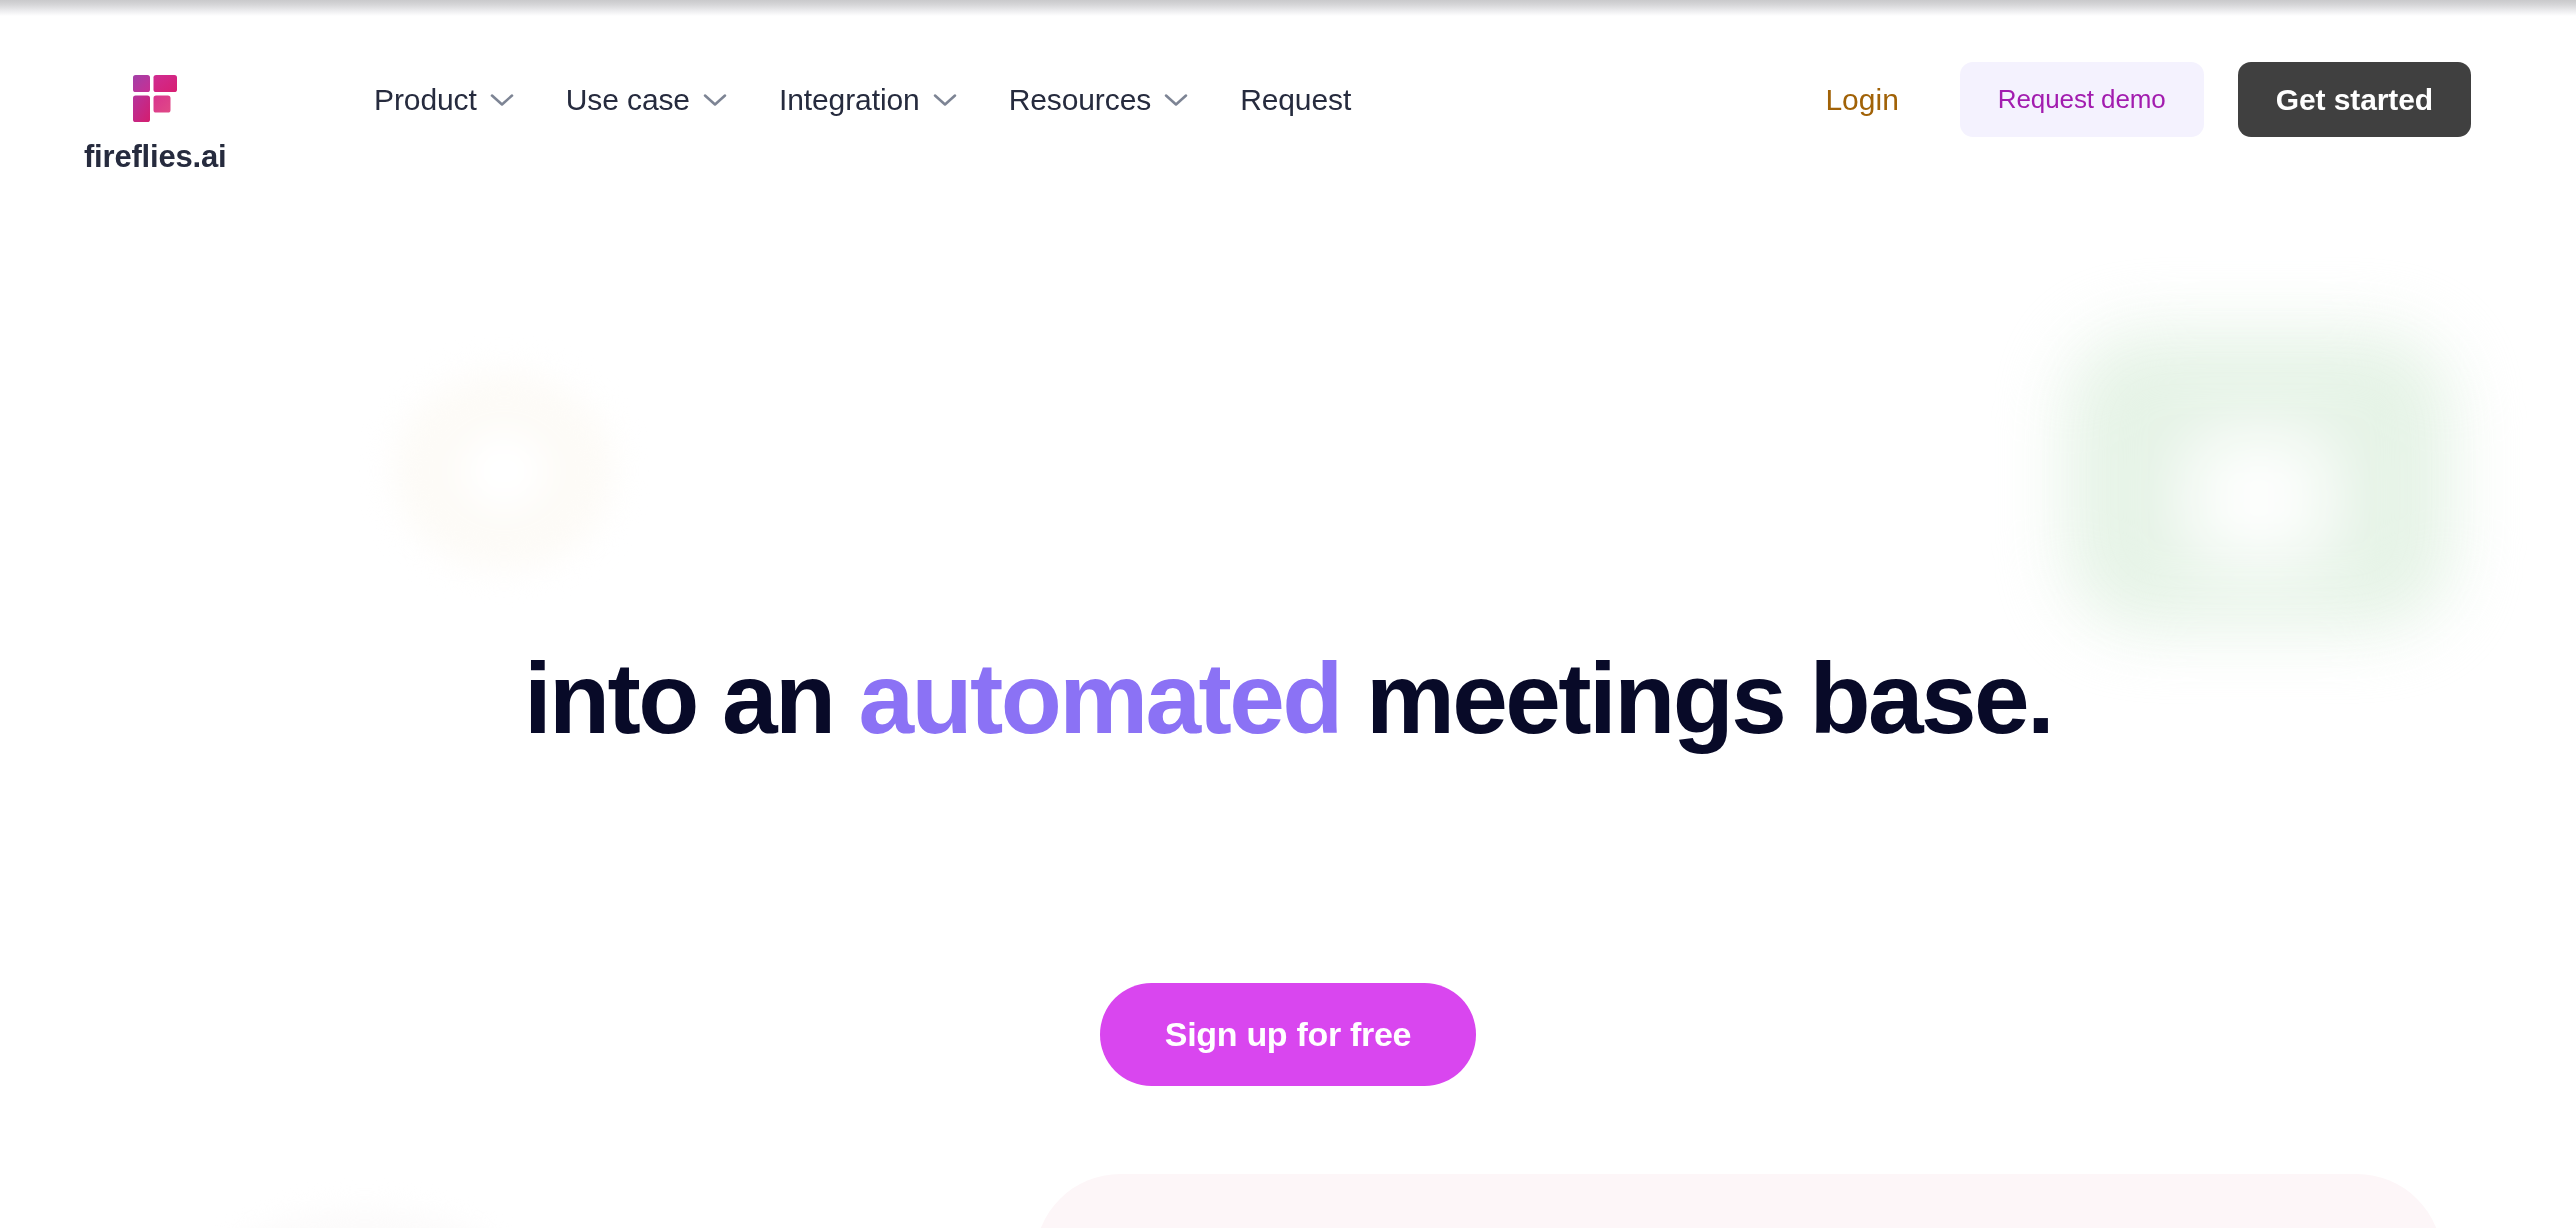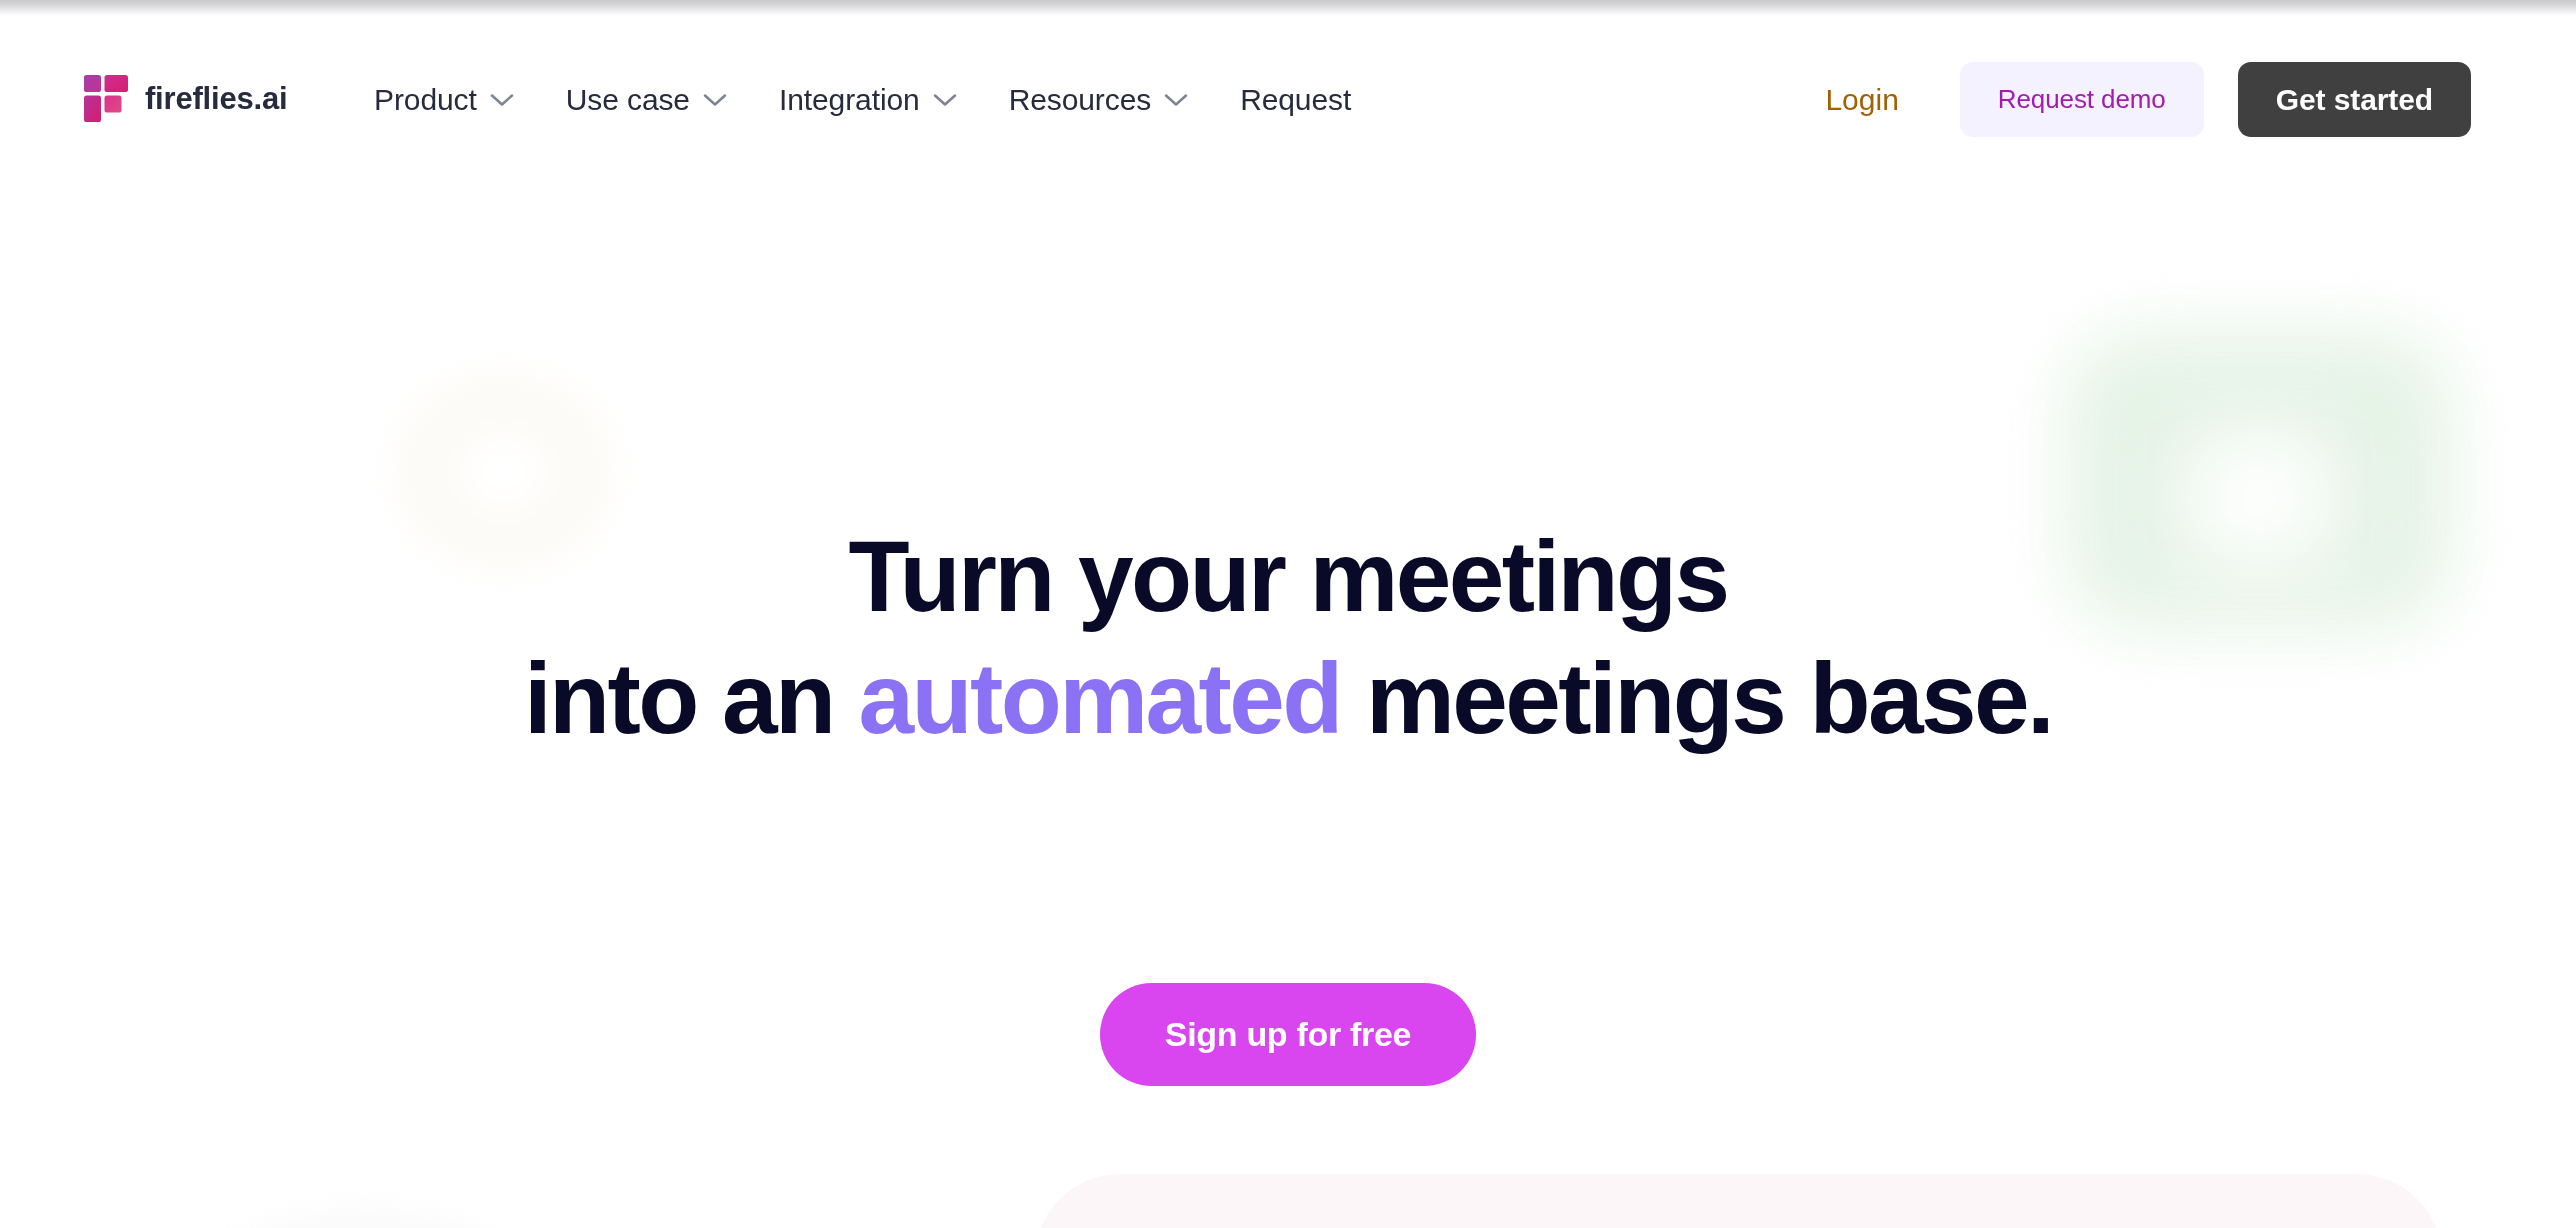--- a/index.html
+++ b/index.html
@@ -126,20 +126,21 @@
 
   .brand {
     position: absolute;
     left: 84px;
     top: 59px;
     display: flex;
     align-items: center;
     gap: 17px;
     cursor: pointer;
     text-decoration: none;
+    flex-direction: column;
   }
 
   .brand-logo {
     width: 44px;
     height: 47px;
     display: block;
   }
 
   .brand-name {
     font-size: 31px;
@@ -381,21 +382,21 @@
     <div class="header-actions">
       <a class="login-link" href="#">Login</a>
       <button class="btn-demo" type="button">Request demo</button>
       <button class="btn-getstarted" type="button">Get started</button>
     </div>
 
   </header>
 
   <section class="hero">
     <h1 class="hero-heading">
-      <span>Turn your meetings</span><br>
+      <br>
       <span>into an </span><span class="hl-accent">automated</span><span> meetings base.</span>
     </h1>
 
     <div class="hero-cta-wrap">
       <button class="btn-signup" type="button">Sign up for free</button>
     </div>
   </section>
 
 </div>
 

